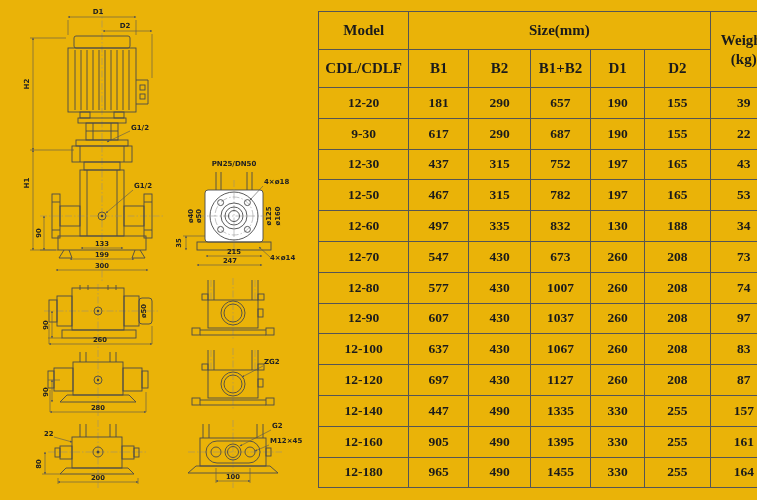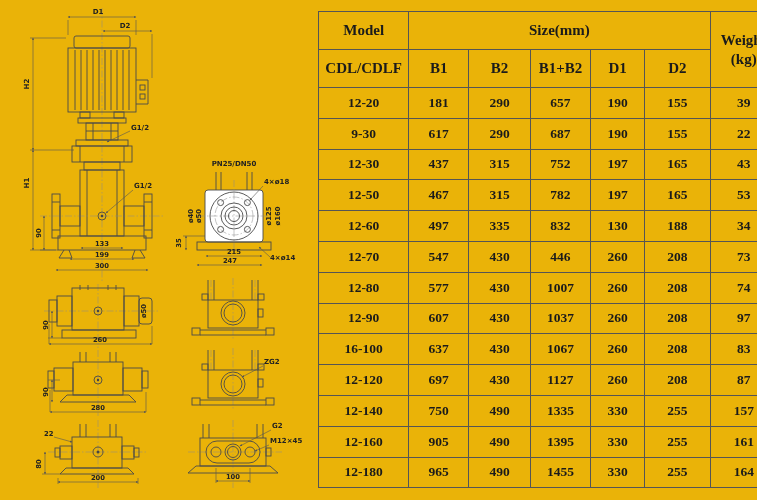--- a/index.html
+++ b/index.html
@@ -372,21 +372,21 @@
             <td>335</td>
             <td>832</td>
             <td>130</td>
             <td>188</td>
             <td>34</td>
           </tr>
           <tr>
             <td>12-70</td>
             <td>547</td>
             <td>430</td>
-            <td>446</td>
+            <td>673</td>
             <td>260</td>
             <td>208</td>
             <td>73</td>
           </tr>
           <tr>
             <td>12-80</td>
             <td>577</td>
             <td>430</td>
             <td>1007</td>
             <td>260</td>
@@ -396,40 +396,40 @@
           <tr>
             <td>12-90</td>
             <td>607</td>
             <td>430</td>
             <td>1037</td>
             <td>260</td>
             <td>208</td>
             <td>97</td>
           </tr>
           <tr>
-            <td>16-100</td>
+            <td>12-100</td>
             <td>637</td>
             <td>430</td>
             <td>1067</td>
             <td>260</td>
             <td>208</td>
             <td>83</td>
           </tr>
           <tr>
             <td>12-120</td>
             <td>697</td>
             <td>430</td>
             <td>1127</td>
             <td>260</td>
             <td>208</td>
             <td>87</td>
           </tr>
           <tr>
             <td>12-140</td>
-            <td>750</td>
+            <td>447</td>
             <td>490</td>
             <td>1335</td>
             <td>330</td>
             <td>255</td>
             <td>157</td>
           </tr>
           <tr>
             <td>12-160</td>
             <td>905</td>
             <td>490</td>

